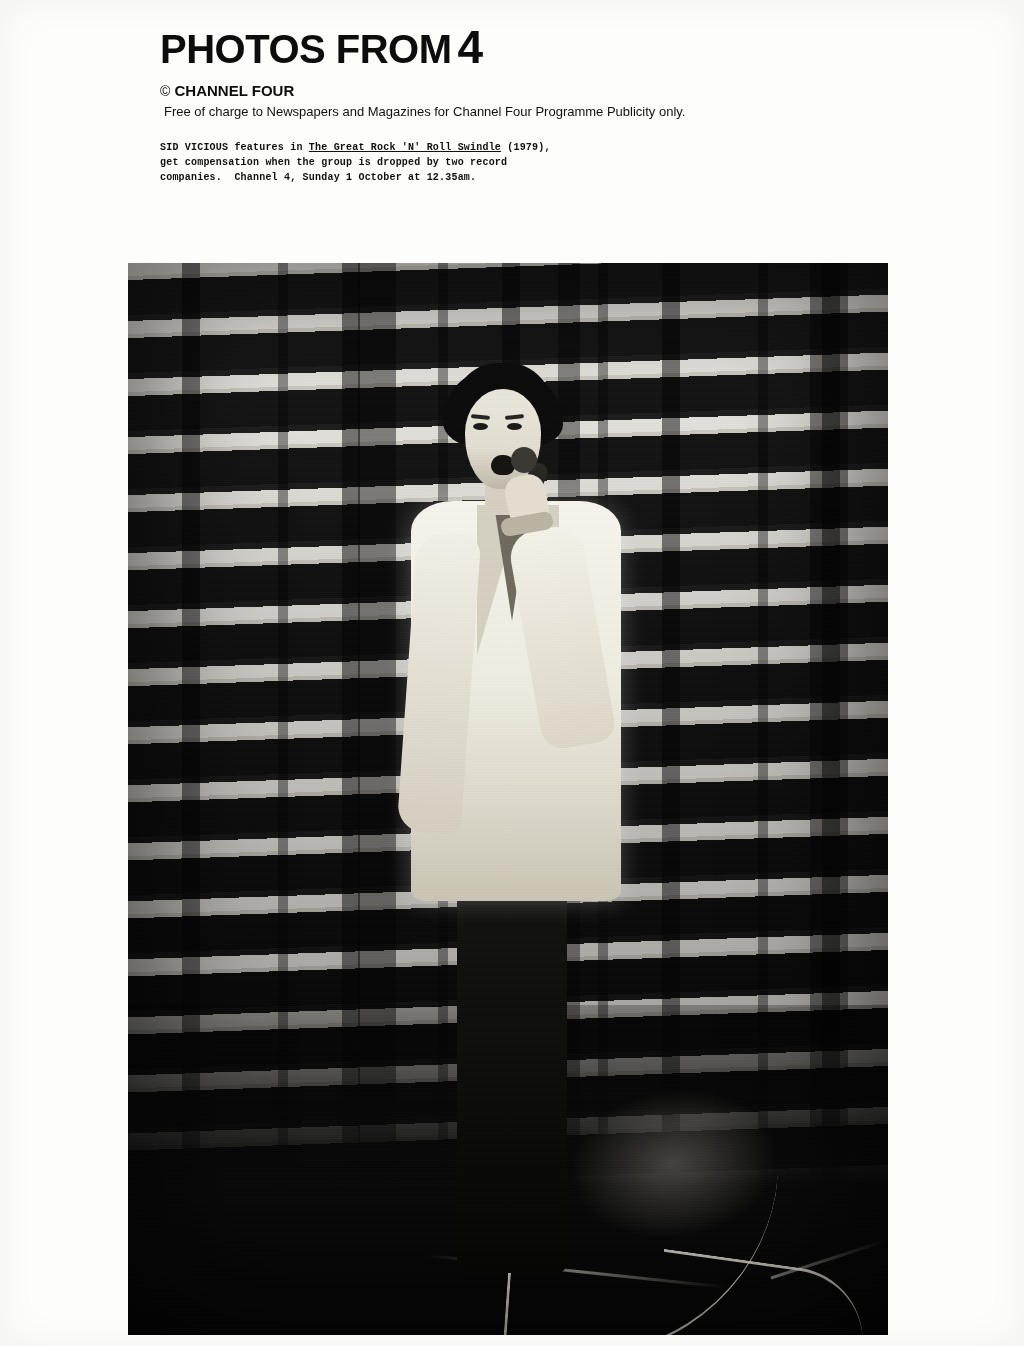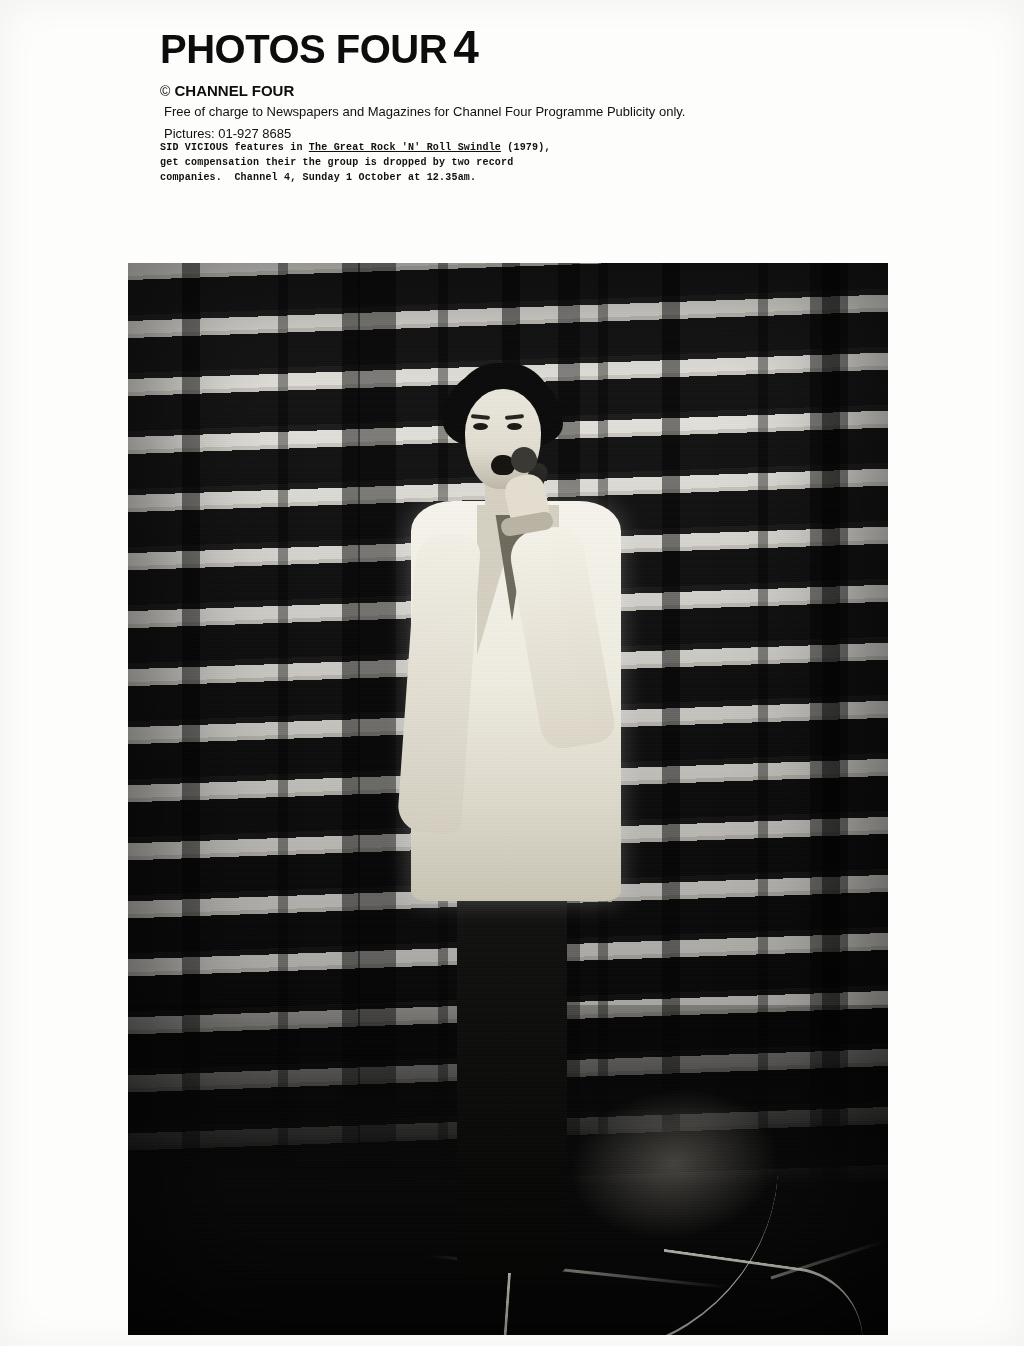--- a/index.html
+++ b/index.html
@@ -360,29 +360,28 @@
     pointer-events: none;
   }
 </style>
 </head>
 <body>
 
 <div class="page">
   <div class="paper-edge"></div>
 
   <div class="header">
-    <h1 class="masthead"><span>PHOTOS FOUR</span><span class="big4">4</span></h1>
+    <h1 class="masthead"><span>PHOTOS FROM</span><span class="big4">4</span></h1>
     <div class="copyline"><span class="cmark">©</span>&nbsp;<span>CHANNEL FOUR</span></div>
     <p class="smallprint">Free of charge to Newspapers and Magazines for Channel Four Programme Publicity only.</p>
-    <p class="smallprint">Pictures: 01-927 8685</p>
   </div>
 
   <div class="body-copy">
     <div class="line"><span>SID VICIOUS features in </span><span class="underline">The Great Rock 'N' Roll Swindle</span><span> (1979),</span></div>
-    <div class="line">get compensation their the group is dropped by two record</div>
+    <div class="line">get compensation when the group is dropped by two record</div>
     <div class="line">companies.  Channel 4, Sunday 1 October at 12.35am.</div>
   </div>
 
   <div class="photo-wrap">
     <div class="photo"></div>
     <div class="slat-breaks"></div>
     <div class="slat-breaks2"></div>
     <div class="stage-floor"></div>
     <div class="floor-glint"></div>
     <div class="mic-stand-shadow"></div>

